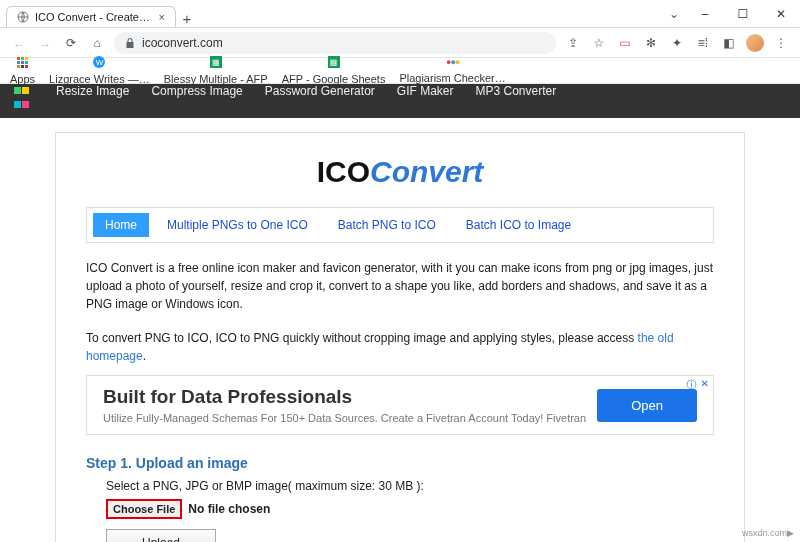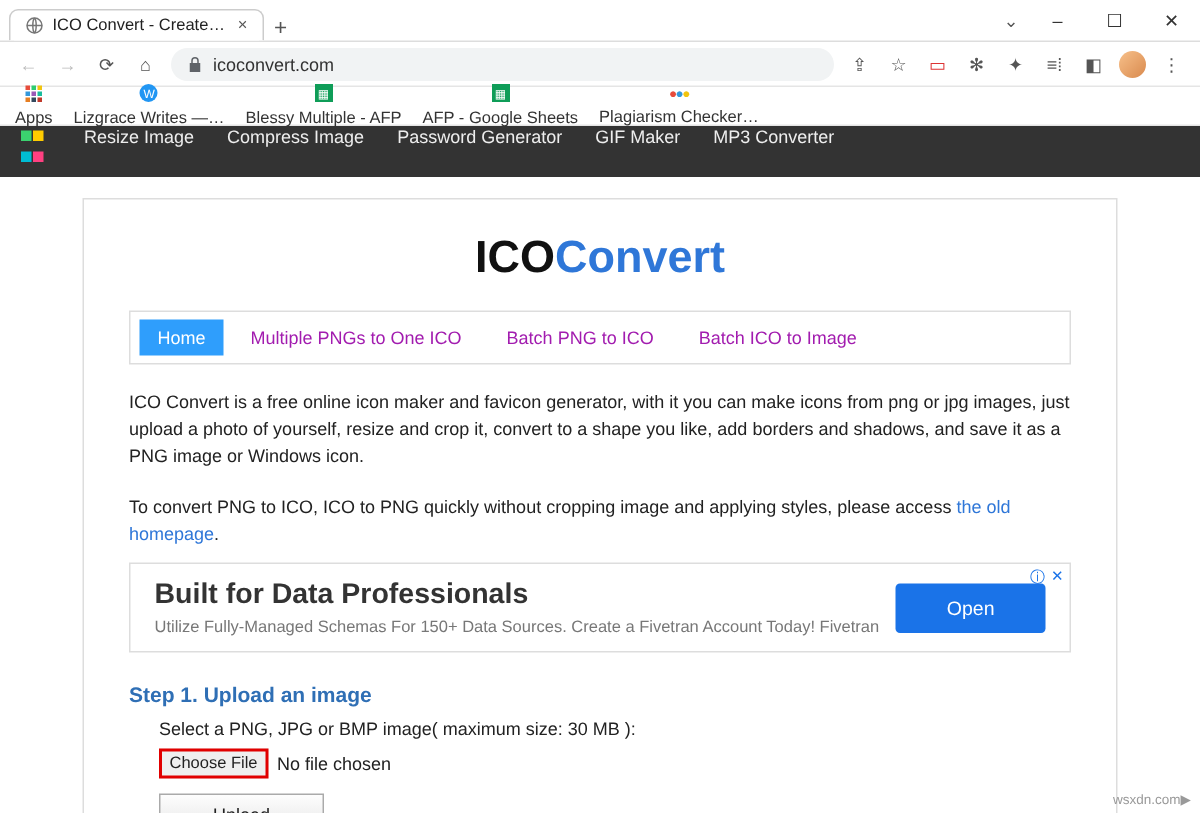--- a/index.html
+++ b/index.html
@@ -39,35 +39,35 @@
   .plg .r{color:#e74c3c}.plg .b{color:#3498db}.plg .y{color:#f1c40f}
   
   .pagewrap { height:calc(542px - 28px - 30px - 26px); overflow:hidden; }
   .sitebar { height:34px; background:#333; display:flex; align-items:flex-start; padding:0 14px; gap:22px; }
   .sitebar .logo { width:20px;height:20px; }
   .sitebar .logo div{width:7px;height:7px;margin:0 1px 1px 0;display:inline-block;}
   .sitebar a { color:#eee; font-size:12px; white-space:nowrap; }
   
   .card { width:690px; margin:14px auto 0; border:1px solid #ddd; padding:12px 30px 30px; }
   .brand { text-align:center; margin:10px 0 18px; font-size:30px; font-weight:700; }
-  .brand .ico{color:#111;} .brand .conv{color:#2f77d8; }
+  .brand .ico{color:#111;} .brand .conv{color:#2f77d8; font-style:italic;}
   .tabbar { border:1px solid #ddd; padding:5px 6px; display:flex; gap:6px; font-size:12px;align-items:flex-end; }
-  .tabbar .tab { padding:5px 12px; color:#a21caf; }
+  .tabbar .tab { padding:5px 12px; color:#1d4ed8; }
   .tabbar .tab.active { background:#2f9efc; color:#fff; }
   .intro { margin:16px 0 8px; font-size:12px; color:#222; line-height:1.5; }
   .intro a { color:#2f77d8; }
   .ad { position:relative; border:1px solid #ddd; padding:10px 16px; margin-top:10px; display:flex; align-items:center; }
   .ad-left { flex:1; }
   .ad-title { font-size:19px; color:#333; font-weight:700; }
   .ad-sub { font-size:11px; color:#777; margin-top:4px; }
   .ad-btn { background:#1a73e8; color:#fff; padding:9px 34px; border-radius:3px; font-size:13px; }
   .ad-ico { position:absolute; top:2px; right:4px; font-size:10px; color:#1a73e8; display:flex; gap:4px; }
   .step-h { color:#2f6fb5; font-size:14px; font-weight:700; margin:20px 0 8px; }
   .step-desc { font-size:12px; margin:4px 0 6px 20px; }
-  .fileline { margin-left:20px; display:flex; align-items:center; gap:6px; font-size:12px; }
+  .fileline { margin-left:20px; display:flex; align-items:center; gap:6px; font-size:12px;font-weight:bold; }
   .choose { border:2px solid #e10000; background:#efefef; padding:2px 5px; font-size:11px; }
   .upload-btn { margin:10px 0 0 20px; width:110px; padding:6px 0; text-align:center; border:1px solid #aaa; background:linear-gradient(#fdfdfd,#e5e5e5); font-size:12px; }
   .watermark { position:absolute; right:6px; bottom:4px; font-size:9px; color:#999; }
   .wrap-rel { position:relative; height:100%; }
 </style>
 </head>
 <body>
 <div class="wrap-rel">
 
 <div class="titlebar">

